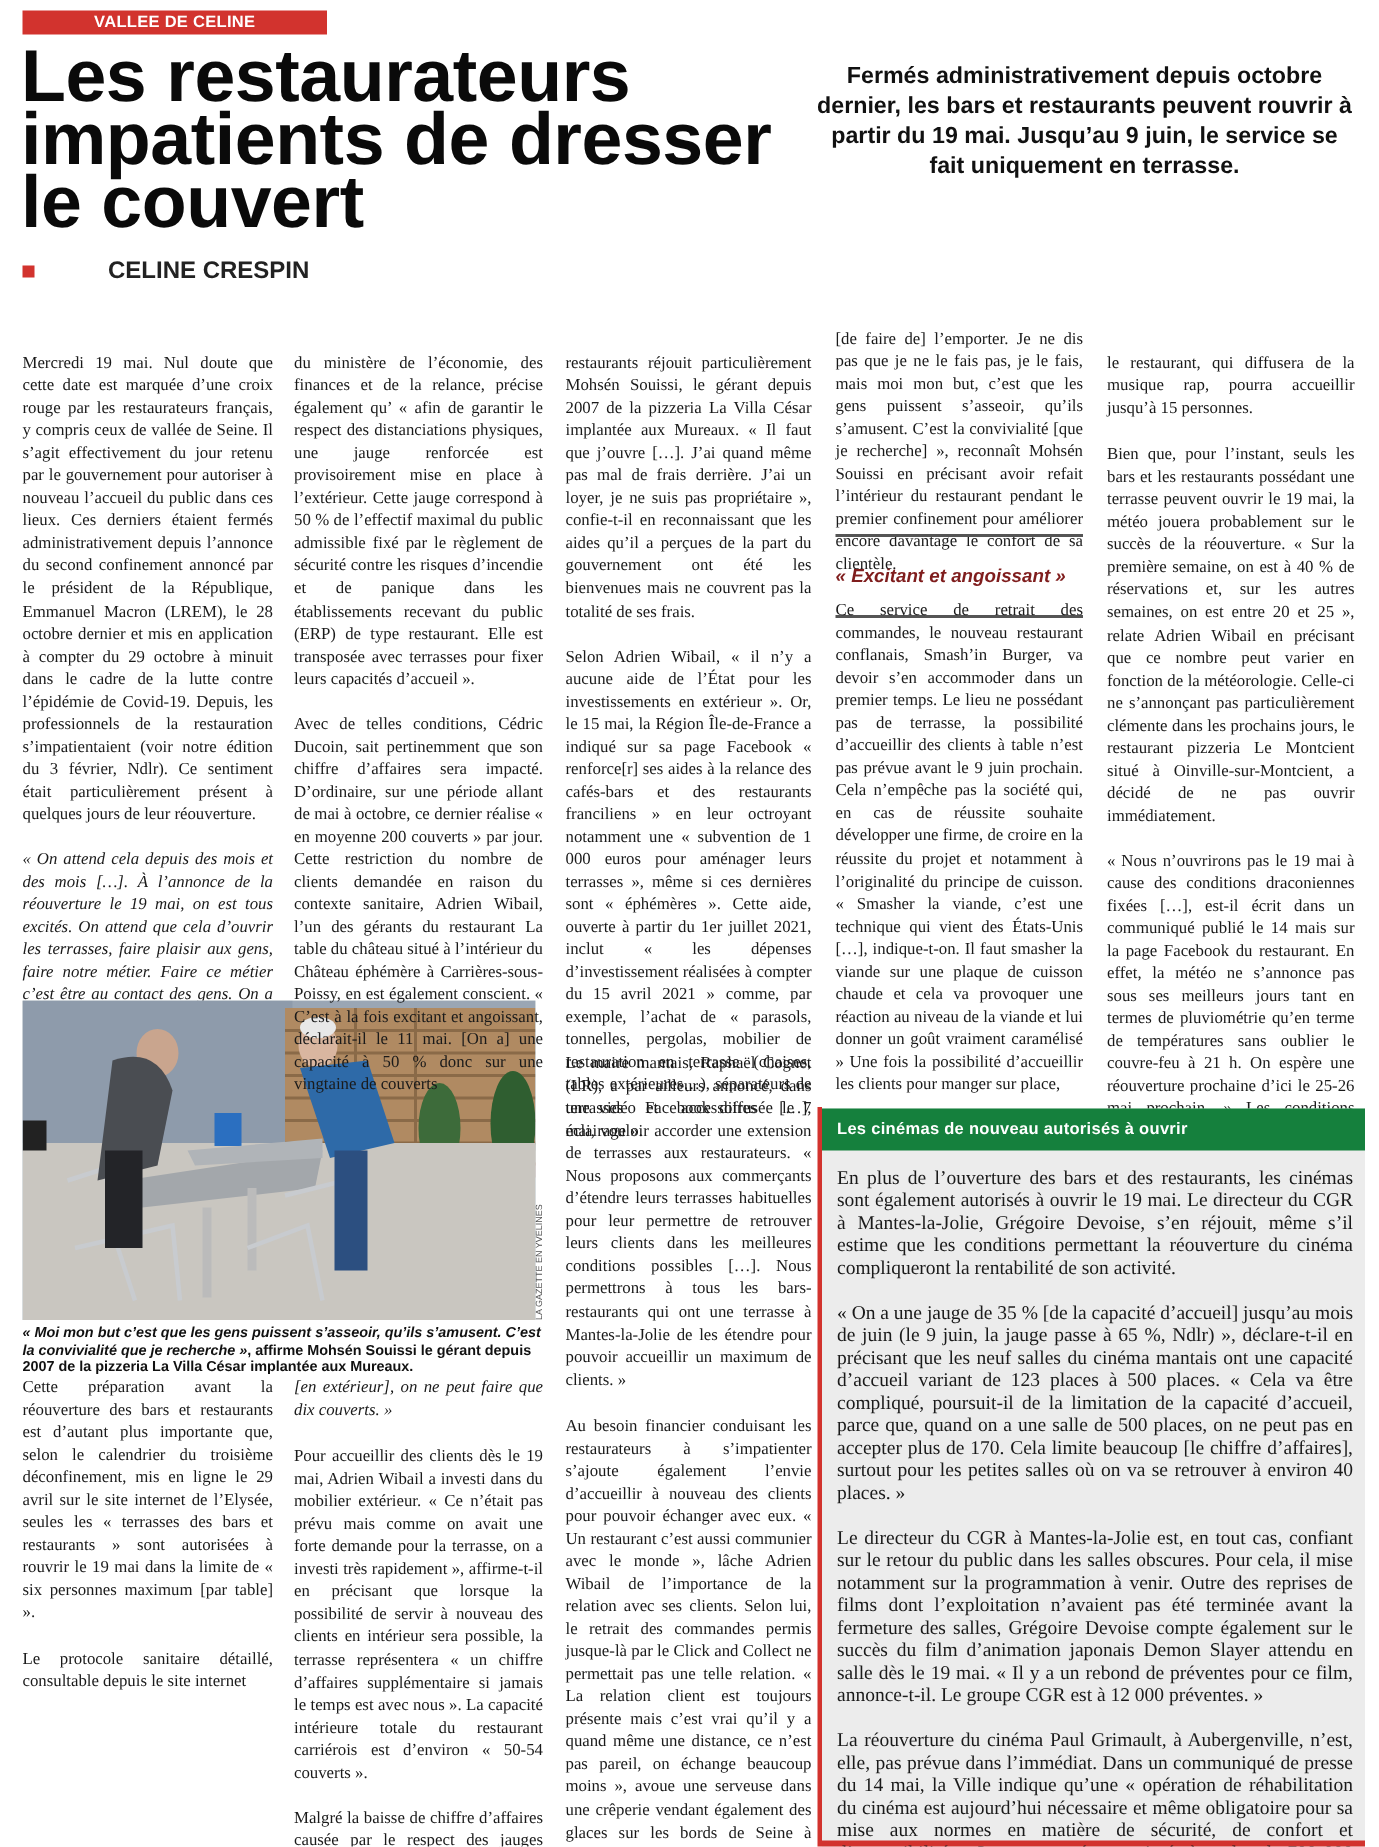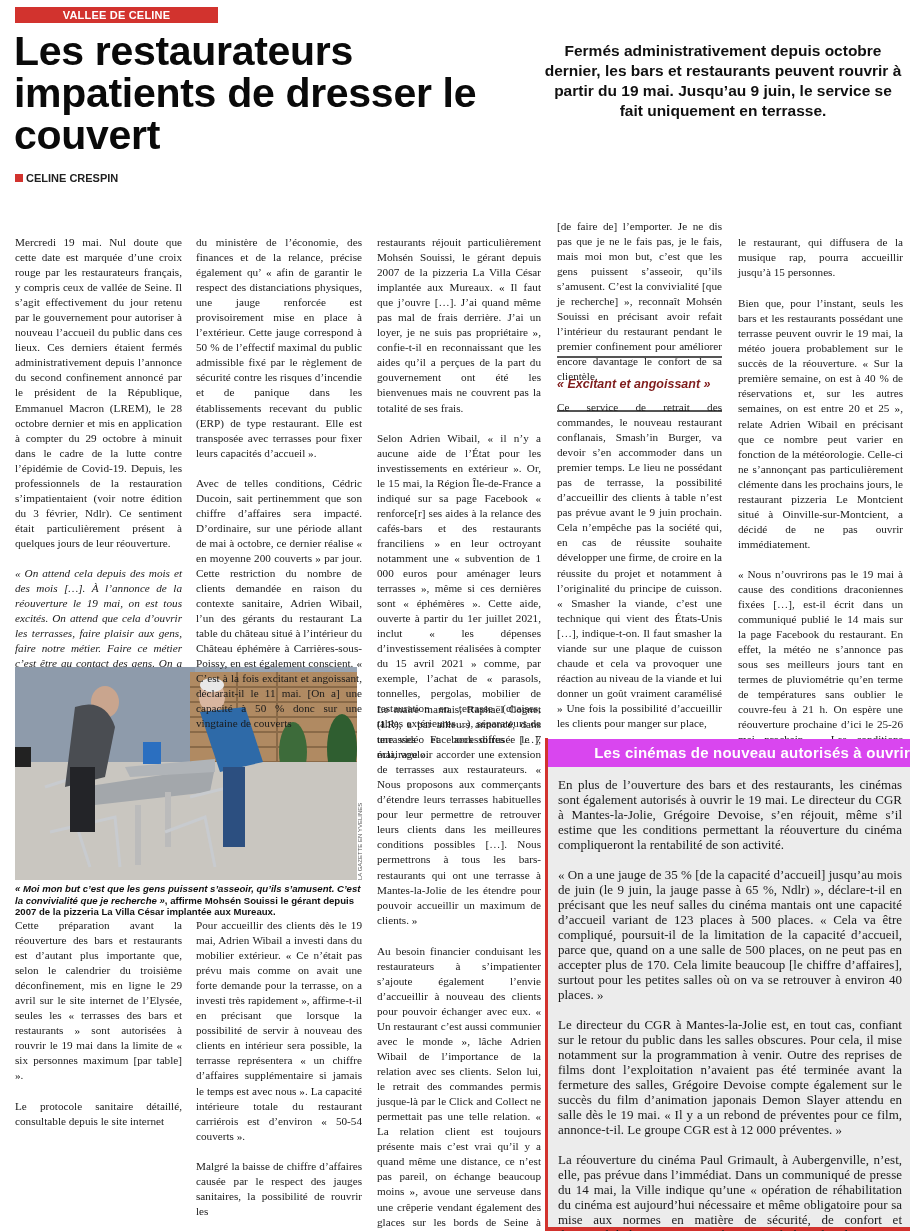--- a/index.html
+++ b/index.html
@@ -1,19 +1,19 @@
 <!DOCTYPE html>
 <html><head>
 <meta charset="utf-8">
 <style>
   html, body { margin: 0; padding: 0; background: #ffffff; }
   body { width: 919px; height: 1231px; position: relative; overflow: hidden; font-family: "Liberation Serif", serif; color: #1a1a1a; }
   .rubric { position: absolute; left: 15px; top: 7px; width: 203px; height: 16px; background: #d2332e; color: #fff; font-family: "Liberation Sans", sans-serif; font-weight: bold; font-size: 11px; line-height: 16px; text-align: center; letter-spacing: 0.2px; }
-  .headline { position: absolute; left: 14px; top: 30px; width: 520px; font-family: "Liberation Sans", sans-serif; font-weight: bold; font-size: 41px; line-height: 42px; color: #0a0a0a; margin: 0; letter-spacing: -0.3px; }
-  .byline { position: absolute; left: 15px; top: 172px; font-family: "Liberation Sans", sans-serif; font-weight: bold; font-size: 11px; color: #222; display: flex; align-items: center; }
+  .headline { position: absolute; left: 14px; top: 30px; width: 520px; font-family: "Liberation Sans", sans-serif; font-weight: bold; font-size: 49px; line-height: 42px; color: #0a0a0a; margin: 0; letter-spacing: -0.3px; }
+  .byline { position: absolute; left: 15px; top: 172px; font-family: "Liberation Sans", sans-serif; font-weight: bold; font-size: 16px; color: #222; display: flex; align-items: center; gap: 46px; }
   .byline .sq { display: inline-block; width: 8px; height: 8px; background: #d2332e; margin-right: 3px; }
   .chapo { position: absolute; right: 16px; top: 41px; width: 360px; text-align: center; font-family: "Liberation Sans", sans-serif; font-weight: bold; font-size: 15.5px; line-height: 20px; color: #111; }
   .col { position: absolute; font-size: 11.2px; line-height: 15.05px; text-align: justify; hyphens: auto; color: #1a1a1a; }
   .col p { margin: 16px 0 15px 0; }
   .col p.tight { margin: 0; }
   .col i { font-style: italic; }
   .c1 { left: 15px; top: 219px; width: 167px; }
   .c2 { left: 196px; top: 219px; width: 166px; }
   .c3 { left: 377px; top: 219px; width: 164px; }
   .c4 { left: 557px; top: 219px; width: 165px; }
@@ -21,21 +21,21 @@
   .c1b { left: 15px; top: 902px; width: 167px; }
   .c2b { left: 196px; top: 902px; width: 166px; }
   .c3b { left: 377px; top: 686px; width: 164px; }
   .photo { position: absolute; left: 15px; top: 667px; width: 342px; height: 213px; overflow: hidden; background: #b8bfc6; }
   .credit { position: absolute; left: 357px; top: 780px; width: 10px; height: 100px; font-family: "Liberation Sans", sans-serif; font-size: 6px; color: #555; writing-mode: vertical-rl; transform: rotate(180deg); text-align: left; }
   .caption { position: absolute; left: 15px; top: 883px; width: 350px; font-family: "Liberation Sans", sans-serif; font-weight: bold; font-size: 9.6px; line-height: 11.5px; color: #111; }
   .caption i { font-style: italic; }
   .intertitle { position: absolute; left: 557px; top: 356px; width: 165px; border-top: 2px solid #555; border-bottom: 2px solid #555; padding: 19px 0; font-family: "Liberation Sans", sans-serif; font-weight: bold; font-style: italic; font-size: 12.5px; color: #7f1d1d; }
   .endmark { display: inline-block; width: 8px; height: 8px; background: #111; margin-left: 3px; vertical-align: baseline; }
   .box { position: absolute; left: 548px; top: 739px; width: 362px; height: 488px; background: #ececec; border-bottom: 5px solid #d2332e; }
-  .box-title { background: #d946ef; color: #fff; font-family: "Liberation Sans", sans-serif; font-weight: bold; font-size: 15px; height: 28px; line-height: 28px; padding-left: 10px; letter-spacing: 0.2px; text-align: right; }
+  .box-title { background: #15803d; color: #fff; font-family: "Liberation Sans", sans-serif; font-weight: bold; font-size: 11px; height: 28px; line-height: 28px; padding-left: 10px; letter-spacing: 0.2px; }
   .box-body { padding: 10px 8px 0 10px; font-size: 13px; line-height: 15px; text-align: justify; color: #1a1a1a; font-family: Liberation Serif, serif; }
   .box-body p { margin: 0 0 15px 0; }
   .leftbar { position: absolute; left: 545px; top: 738px; width: 3px; height: 494px; background: #d2332e; }
 </style>
 </head>
 <body>
 
 <div class="rubric">VALLEE DE CELINE</div>
 <h1 class="headline">Les restaurateurs impatients de dresser le couvert</h1>
 <div class="byline">
@@ -98,20 +98,21 @@
   <p>Cette préparation avant la réouverture des bars et restaurants est d’autant plus importante que, selon le calendrier du troisième déconfinement, mis en ligne le 29 avril sur le site internet de l’Elysée, seules les « terrasses des bars et restaurants » sont autorisées à rouvrir le 19 mai dans la limite de « six personnes maximum [par table] ».</p>
   <p class="tight">Le protocole sanitaire détaillé, consultable depuis le site internet</p>
 </div>
 
 <div class="col c2">
   <p>du ministère de l’économie, des finances et de la relance, précise également qu’ « afin de garantir le respect des distanciations physiques, une jauge renforcée est provisoirement mise en place à l’extérieur. Cette jauge correspond à 50 % de l’effectif maximal du public admissible fixé par le règlement de sécurité contre les risques d’incendie et de panique dans les établissements recevant du public (ERP) de type restaurant. Elle est transposée avec terrasses pour fixer leurs capacités d’accueil ».</p>
   <p class="tight">Avec de telles conditions, Cédric Ducoin, sait pertinemment que son chiffre d’affaires sera impacté. D’ordinaire, sur une période allant de mai à octobre, ce dernier réalise « en moyenne 200 couverts » par jour. Cette restriction du nombre de clients demandée en raison du contexte sanitaire, Adrien Wibail, l’un des gérants du restaurant La table du château situé à l’intérieur du Château éphémère à Carrières-sous-Poissy, en est également conscient. « C’est à la fois excitant et angoissant, déclarait-il le 11 mai. [On a] une capacité à 50 % donc sur une vingtaine de couverts</p>
 </div>
 
 <div class="col c2b">
+  <p><i>[en extérieur], on ne peut faire que dix couverts. »</i></p>
   <p>Pour accueillir des clients dès le 19 mai, Adrien Wibail a investi dans du mobilier extérieur. « Ce n’était pas prévu mais comme on avait une forte demande pour la terrasse, on a investi très rapidement », affirme-t-il en précisant que lorsque la possibilité de servir à nouveau des clients en intérieur sera possible, la terrasse représentera « un chiffre d’affaires supplémentaire si jamais le temps est avec nous ». La capacité intérieure totale du restaurant carriérois est d’environ « 50-54 couverts ».</p>
   <p class="tight">Malgré la baisse de chiffre d’affaires causée par le respect des jauges sanitaires, la possibilité de rouvrir les</p>
 </div>
 
 <div class="col c3">
   <p>restaurants réjouit particulièrement Mohsén Souissi, le gérant depuis 2007 de la pizzeria La Villa César implantée aux Mureaux. « Il faut que j’ouvre […]. J’ai quand même pas mal de frais derrière. J’ai un loyer, je ne suis pas propriétaire », confie-t-il en reconnaissant que les aides qu’il a perçues de la part du gouvernement ont été les bienvenues mais ne couvrent pas la totalité de ses frais.</p>
   <p class="tight">Selon Adrien Wibail, « il n’y a aucune aide de l’État pour les investissements en extérieur ». Or, le 15 mai, la Région Île-de-France a indiqué sur sa page Facebook « renforce[r] ses aides à la relance des cafés-bars et des restaurants franciliens » en leur octroyant notamment une « subvention de 1 000 euros pour aménager leurs terrasses », même si ces dernières sont « éphémères ». Cette aide, ouverte à partir du 1er juillet 2021, inclut « les dépenses d’investissement réalisées à compter du 15 avril 2021 » comme, par exemple, l’achat de « parasols, tonnelles, pergolas, mobilier de restauration en terrasse (chaises, tables extérieures…), séparateurs de terrasses et accessoires […], éclairage ».</p>
 </div>
 
 <div class="col c3b">

